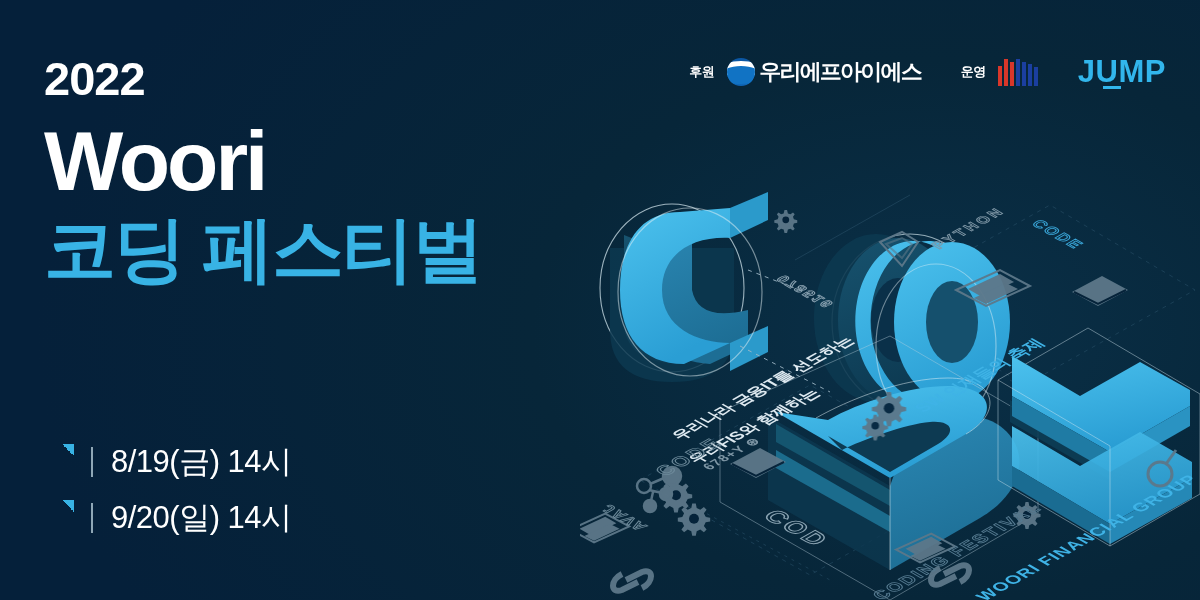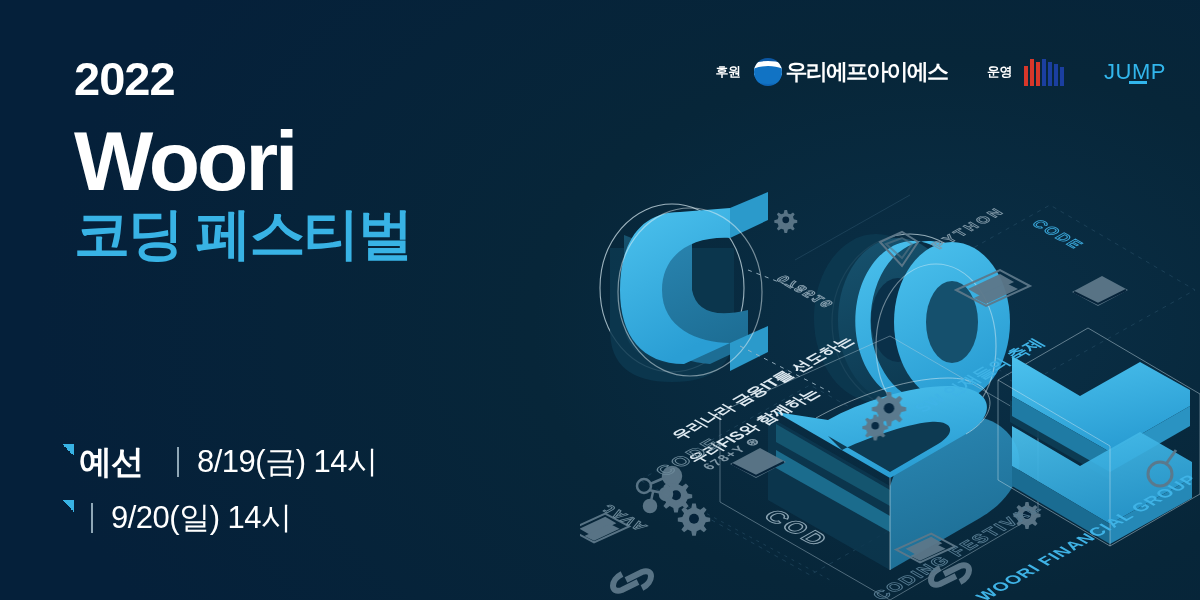--- a/index.html
+++ b/index.html
@@ -52,41 +52,41 @@
     letter-spacing:-1.8px; white-space:nowrap;
   }
   .gap-a { width:40px; }
   .gap-b { width:40px; }
   .bars-logo {
     display:flex; align-items:flex-end; gap:2px; margin-left:12px; height:27px;
   }
   .bars-logo i { display:block; width:4px; background:#d8372a; }
   .bars-logo i.b { background:#1b3fa0; }
   .jump-logo {
-    color:#32b6ec; font-size:22px; font-weight:normal;
+    color:#32b6ec; font-size:31px; font-weight:bold;
     letter-spacing:0.5px; position:relative; white-space:nowrap;
   }
   .jump-logo .u-mark{
     position:absolute; left:25px; bottom:1px; width:18px; height:3px;
     background:#32b6ec;
   }
 
   
-  .headline { position:absolute; left:74px; top:54px; }
+  .headline { position:absolute; left:44px; top:54px; }
   .hl-year {
     color:#ffffff; font-size:47px; font-weight:bold;
     letter-spacing:-1px; line-height:1.05;
   }
   .hl-woori {
     color:#ffffff; font-size:84px; font-weight:bold;
     letter-spacing:-3px; line-height:1.0; margin-top:16px;
   }
   .hl-kor {
-    color:#38b3e5; font-size:56px; font-weight:bold;
-    letter-spacing:-2px; line-height:1.12; 
+    color:#38b3e5; font-size:72px; font-weight:bold;
+    letter-spacing:-2px; line-height:1.12; margin-top:6px;
   }
 
   
   .dates { position:absolute; left:62px; top:434px; }
   .date-row {
     display:flex; align-items:center; height:56px;
   }
   .date-tick{
     width:12px; height:12px; flex:none; margin-right:5px;
     align-self:flex-start; margin-top:10px;
@@ -149,21 +149,20 @@
 
   <div class="headline">
     <div class="hl-year">2022</div>
     <div class="hl-woori">Woori</div>
     <div class="hl-kor">코딩 페스티벌</div>
   </div>
 
   <div class="dates">
     <div class="date-row">
       <span class="date-tick"></span>
-      <span class="date-label">예선</span>
       <span class="date-sep"></span>
       <span class="date-value">8/19(금) 14시</span>
     </div>
     <div class="date-row">
       <span class="date-tick"></span>
       <span class="date-sep"></span>
       <span class="date-value">9/20(일) 14시</span>
     </div>
   </div>
 

